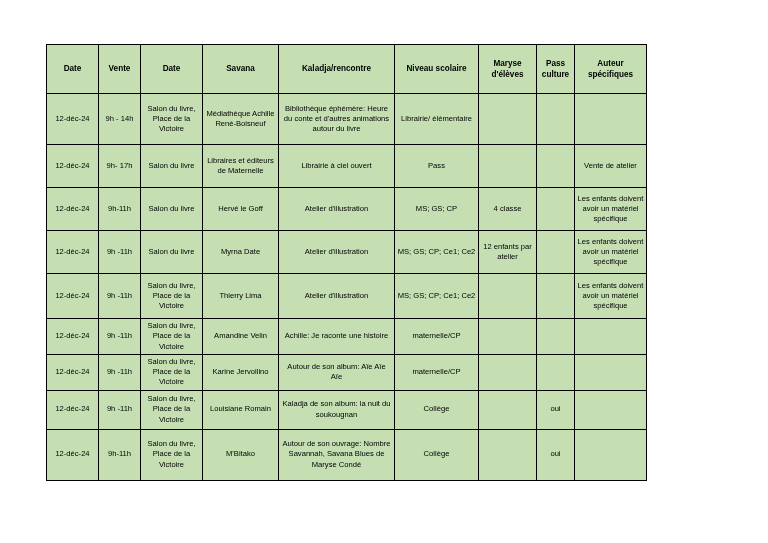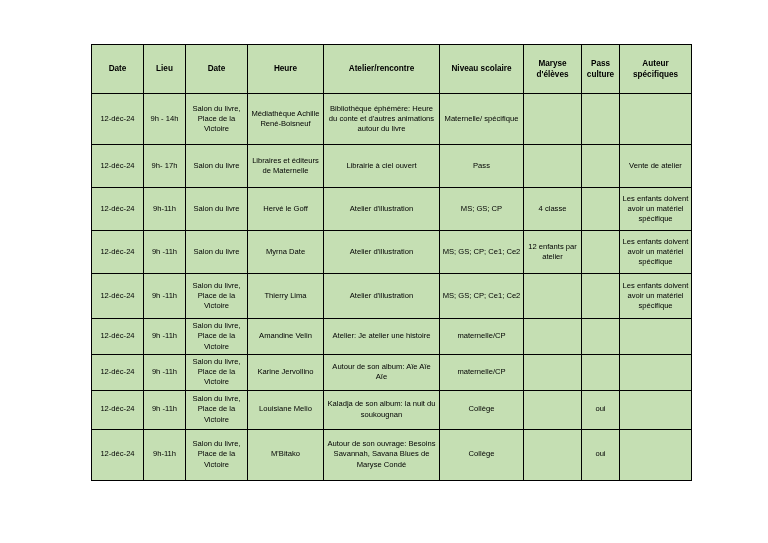--- a/index.html
+++ b/index.html
@@ -18,21 +18,20 @@
     position: absolute;
     left: 46px;
     top: 44px;
     width: 600px;
   }
   table.schedule {
     border-collapse: collapse;
     table-layout: fixed;
     width: 600px;
     background: #fdba74;
-    margin-left: 45px;
   }
   table.schedule th,
   table.schedule td {
     border: 1px solid #000000;
     font-size: 7.6px;
     line-height: 1.35;
     text-align: center;
     vertical-align: middle;
     padding: 2px 2px;
     color: #000000;
@@ -81,38 +80,38 @@
       <col class="c-auteur">
       <col class="c-atelier">
       <col class="c-niveau">
       <col class="c-nombre">
       <col class="c-pass">
       <col class="c-besoins">
     </colgroup>
     <thead>
       <tr>
         <th>Date</th>
-        <th>Lieu</th>
+        <th>Vente</th>
         <th>Date</th>
-        <th>Heure</th>
-        <th>Atelier/rencontre</th>
+        <th>Savana</th>
+        <th>Kaladja/rencontre</th>
         <th>Niveau scolaire</th>
         <th>Maryse d'élèves</th>
         <th>Pass culture</th>
         <th>Auteur spécifiques</th>
       </tr>
     </thead>
     <tbody>
       <tr class="r0">
         <td>12-déc-24</td>
         <td>9h - 14h</td>
         <td>Salon du livre, Place de la Victoire</td>
         <td>Médiathèque Achille René-Boisneuf</td>
         <td>Bibliothèque éphémère: Heure du conte et d'autres animations autour du livre</td>
-        <td>Maternelle/ spécifique</td>
+        <td>Librairie/ élémentaire</td>
         <td></td>
         <td></td>
         <td></td>
       </tr>
       <tr class="r1">
         <td>12-déc-24</td>
         <td>9h- 17h</td>
         <td>Salon du livre</td>
         <td>Libraires et éditeurs de Maternelle</td>
         <td>Librairie à ciel ouvert</td>
@@ -152,54 +151,54 @@
         <td>MS; GS; CP; Ce1; Ce2</td>
         <td></td>
         <td></td>
         <td>Les enfants doivent avoir un matériel spécifique</td>
       </tr>
       <tr class="r5">
         <td>12-déc-24</td>
         <td>9h -11h</td>
         <td>Salon du livre, Place de la Victoire</td>
         <td>Amandine Velin</td>
-        <td>Atelier: Je atelier une histoire</td>
+        <td>Achille: Je raconte une histoire</td>
         <td>maternelle/CP</td>
         <td></td>
         <td></td>
         <td></td>
       </tr>
       <tr class="r6">
         <td>12-déc-24</td>
         <td>9h -11h</td>
         <td>Salon du livre, Place de la Victoire</td>
         <td>Karine Jervollino</td>
         <td>Autour de son album: Aïe Aïe Aïe</td>
         <td>maternelle/CP</td>
         <td></td>
         <td></td>
         <td></td>
       </tr>
       <tr class="r7">
         <td>12-déc-24</td>
         <td>9h -11h</td>
         <td>Salon du livre, Place de la Victoire</td>
-        <td>Louisiane Melio</td>
+        <td>Louisiane Romain</td>
         <td>Kaladja de son album: la nuit du soukougnan</td>
         <td>Collège</td>
         <td></td>
         <td>oui</td>
         <td></td>
       </tr>
       <tr class="r8">
         <td>12-déc-24</td>
         <td>9h-11h</td>
         <td>Salon du livre, Place de la Victoire</td>
         <td>M'Bitako</td>
-        <td>Autour de son ouvrage: Besoins Savannah, Savana Blues de Maryse Condé</td>
+        <td>Autour de son ouvrage: Nombre Savannah, Savana Blues de Maryse Condé</td>
         <td>Collège</td>
         <td></td>
         <td>oui</td>
         <td></td>
       </tr>
     </tbody>
   </table>
 </div>
 
 </body></html>

